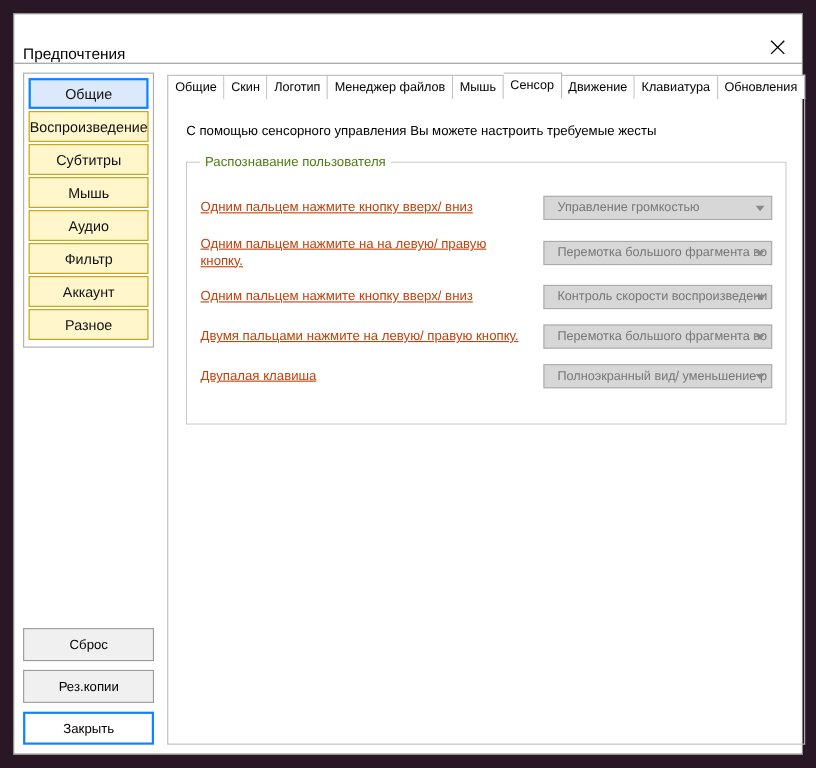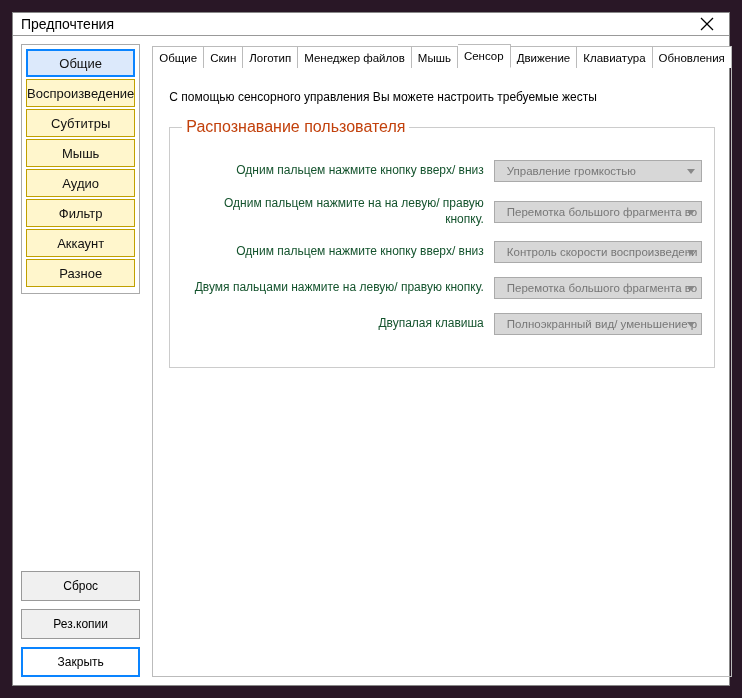--- a/index.html
+++ b/index.html
@@ -6,23 +6,23 @@
   body { background: #291726; width: 742px; height: 698px; padding: 12px; }
   .window {
     background: #ffffff;
     border: 1px solid #888;
     width: 718px;
     height: 674px;
     display: flex;
     flex-direction: column;
   }
   .titlebar {
-    height: 23px;
-    display: flex;
-    align-items: center;
+    height: 45px;
+    display: flex;
+    align-items: flex-end;
     padding: 0 8px 0 8px;
     border-bottom: 1px solid #999;
   }
   .titlebar-title { font-size: 14px; color: #000; flex: 1; }
   .close-x { font-size: 18px; font-weight: 300; width: 28px; height: 28px; display: flex; align-items: center; justify-content: center; cursor: pointer; }
   .body {
     flex: 1;
     display: flex;
     padding: 8px;
     gap: 12px;
@@ -116,39 +116,39 @@
   }
   .info-text { margin: 8px 0 14px 0; color: #000; font-size: 12px; }
   .checkbox-row { display: flex; align-items: center; gap: 6px; margin: 0 0 16px 16px; }
   .checkbox {
     width: 15px; height: 15px; border: 1px solid #555; cursor: pointer; background: #fff;
   }
   fieldset.group {
     border: 1px solid #ccc;
     padding: 10px 12px 18px 12px;
   }
-  fieldset.group legend { font-size: 16px; padding: 0 4px; color: #c2410c; }
+  fieldset.group legend { font-size: 12px; padding: 0 4px; color: #4d7c0f; }
   .headers {
     display: flex;
     margin: 4px 0 8px 0;
   }
   .hdr-left { flex: 1; text-align: center; font-size: 12px; color: #000; }
   .hdr-right { width: 208px; text-align: center; font-size: 12px; color: #000; }
   .gesture-row {
     display: flex;
     align-items: center;
     gap: 10px;
     margin: 14px 0;
   }
   .gesture-label {
     flex: 1;
-    text-align: right;
     font-size: 12px;
-    color: #14532d;
+    color: #c2410c;
     line-height: 1.3;
+    text-decoration: underline;
   }
   .combo {
     width: 208px;
     height: 22px;
     border: 1px solid #aaa;
     background: #d7d7d7;
     color: #777;
     font-size: 11.5px;
     display: flex;
     align-items: center;

